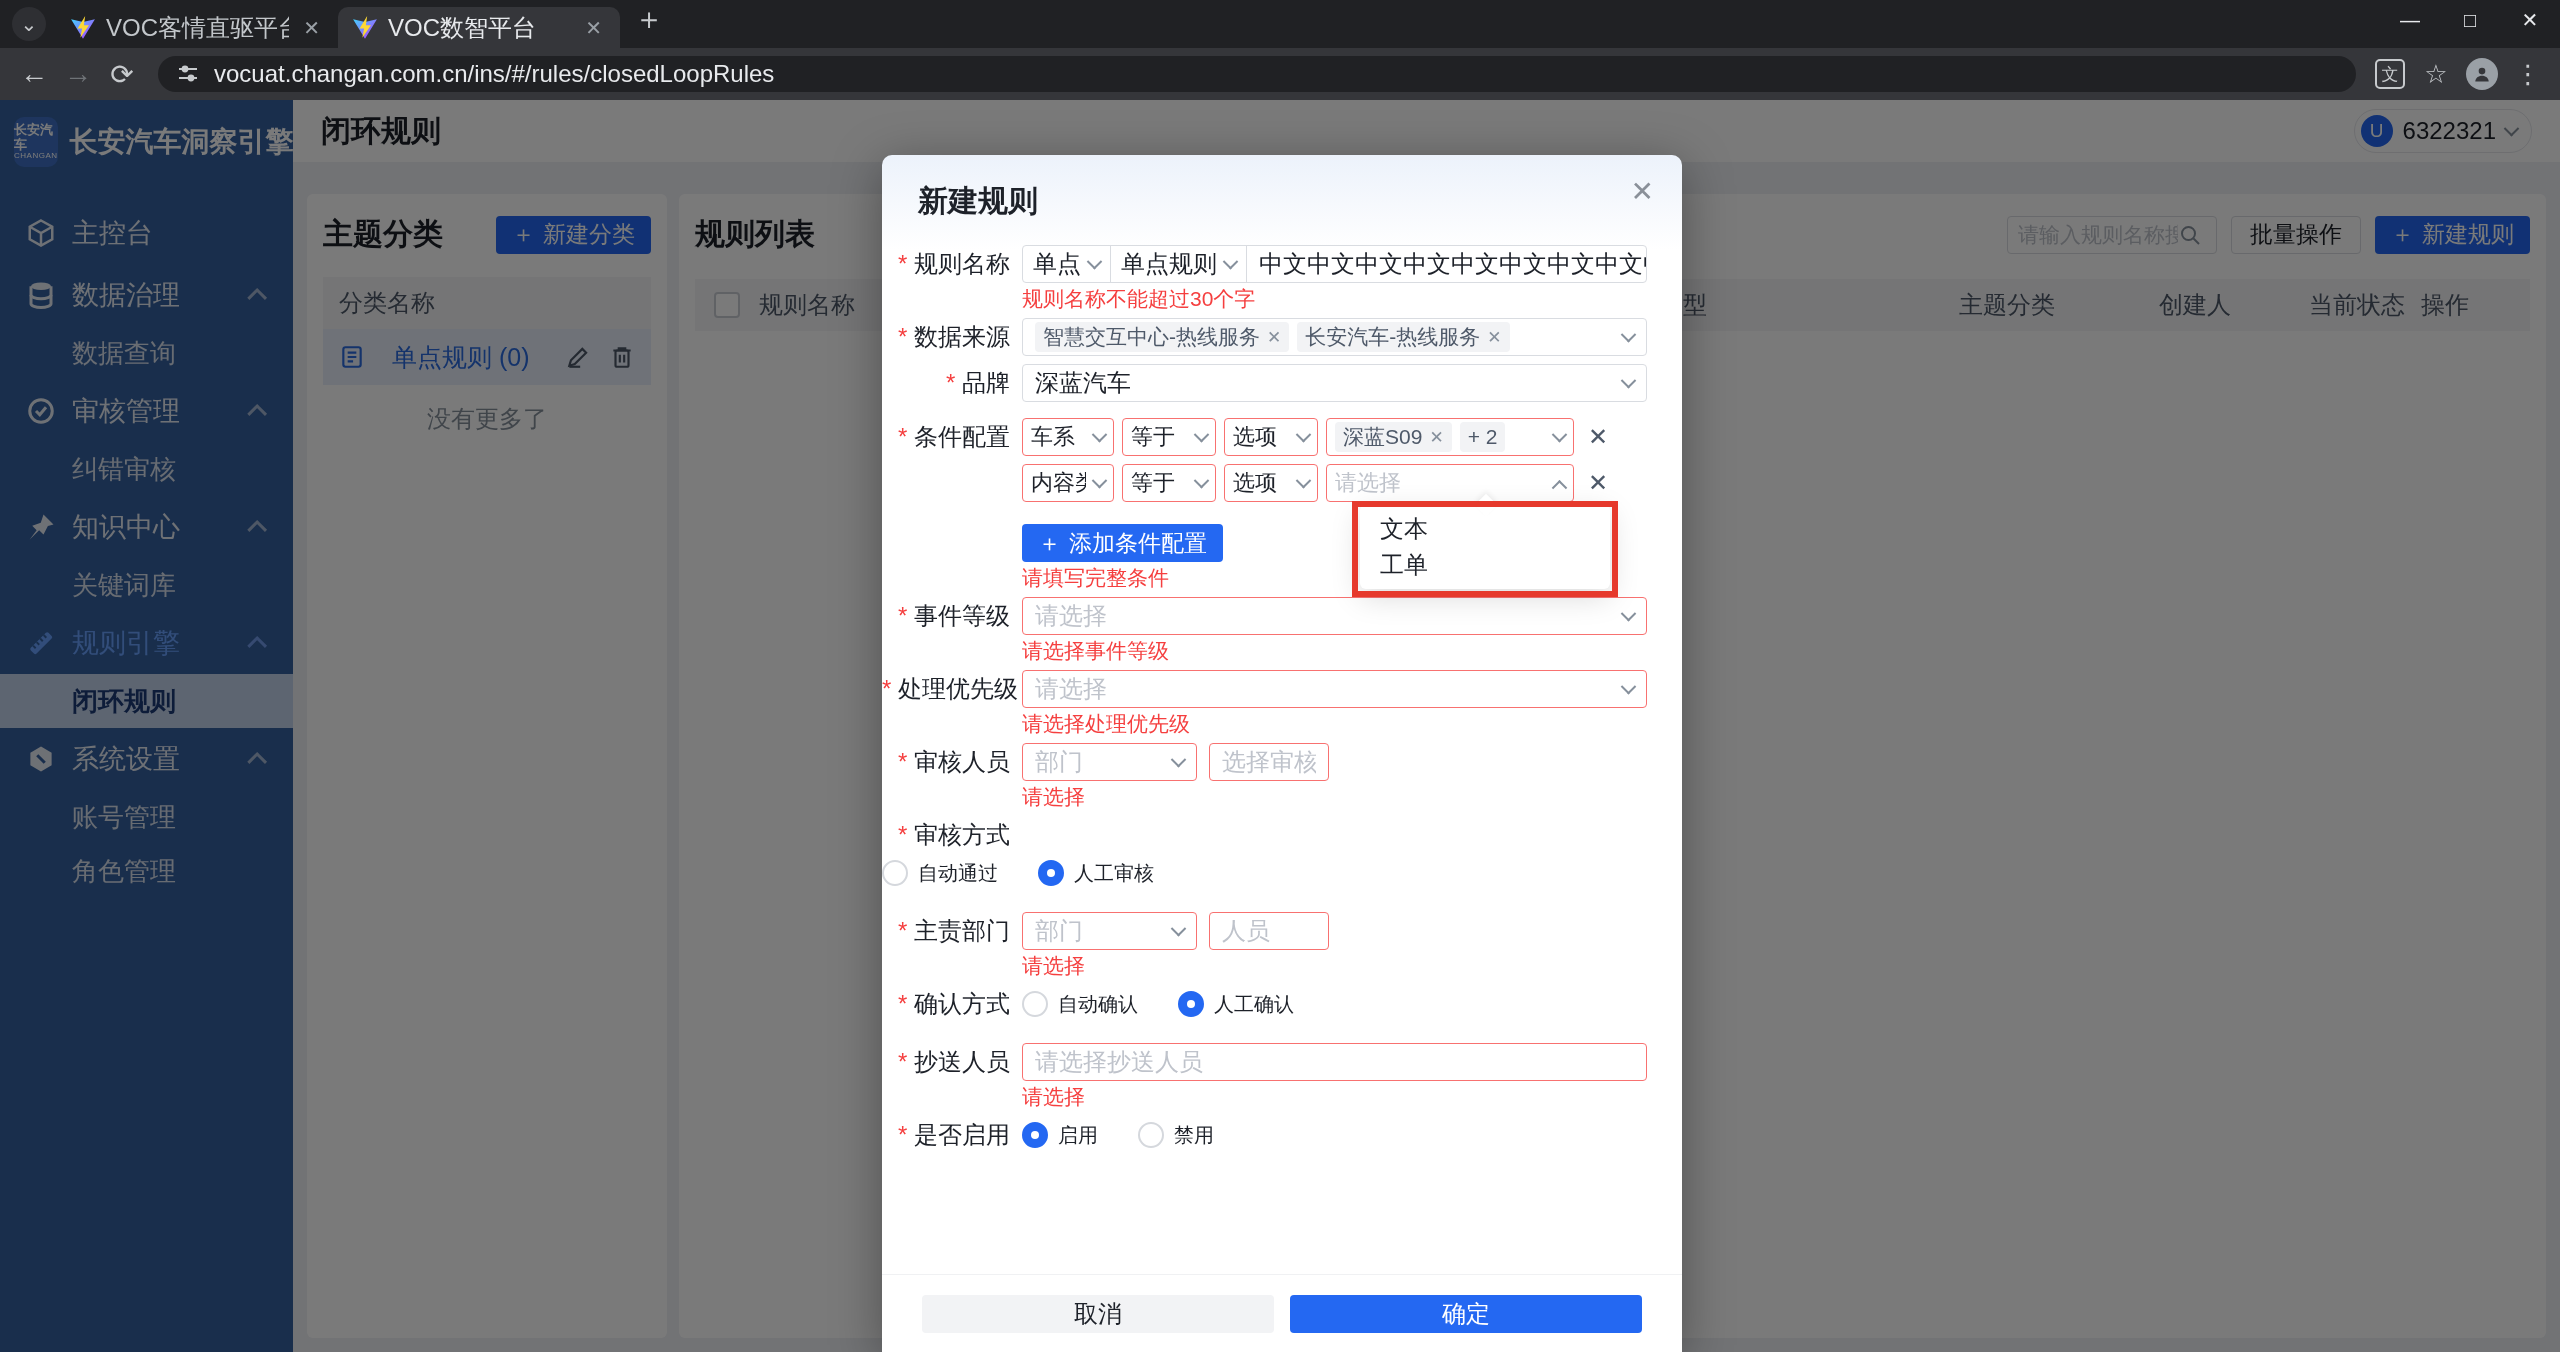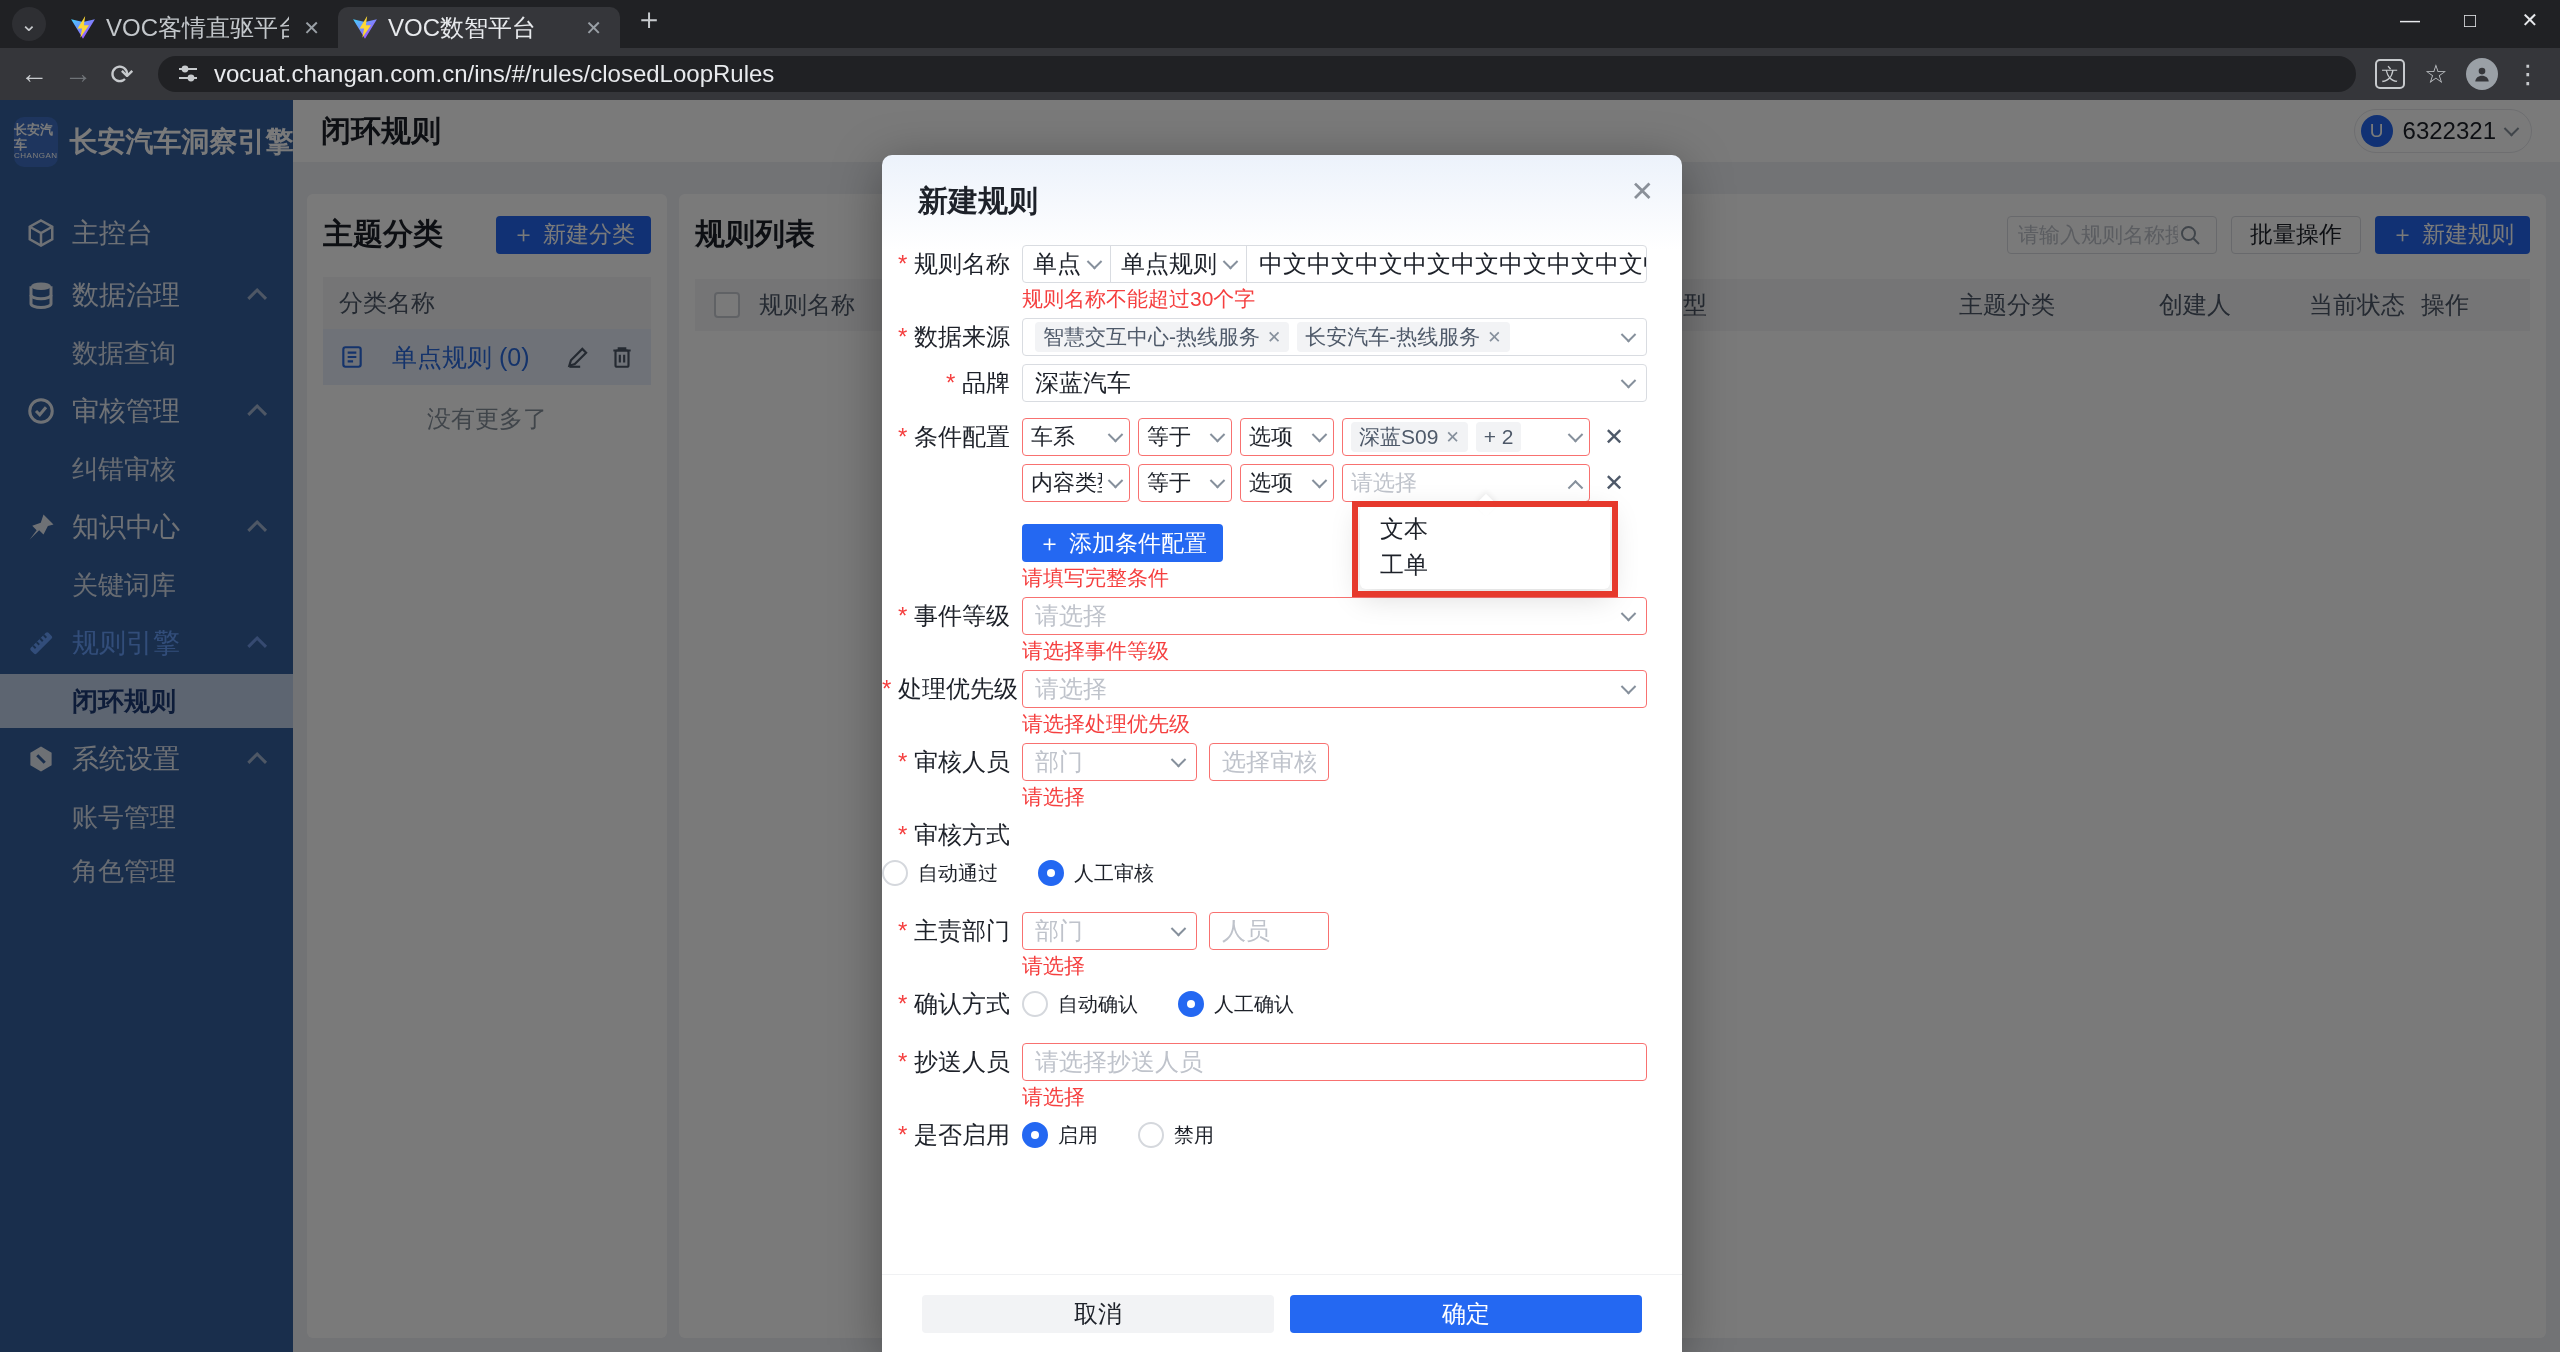--- a/index.html
+++ b/index.html
@@ -94,21 +94,21 @@
   .sel .val { flex:1; white-space:nowrap; overflow:hidden; }
   .sel .ph { color:#bfc3cb; }
   .sel.err { border-color:#f87170; }
   .name-group { display:flex; height:38px; border:1px solid #d9dce1; border-radius:4px; overflow:hidden; background:#fff; }
   .ng-seg { display:flex; align-items:center; padding:0 10px; font-size:24px; color:#1d2129; gap:8px; border-right:1px solid #d9dce1; flex:none; }
   .ng-text { flex:1; display:flex; align-items:center; padding:0 12px; font-size:24px; color:#1d2129; white-space:nowrap; overflow:hidden; }
   .tag { background:#f2f3f5; border-radius:4px; height:30px; display:inline-flex; align-items:center; padding:0 8px; font-size:21px; color:#4e5969; gap:7px; flex:none; }
   .tag .tx { color:#86909c; font-size:17px; }
   .cond-row { display:flex; align-items:center; gap:8px; margin-bottom:8px; }
   .cond-row .sel { font-size:22px; padding:0 8px; }
-  .cs-f{width:108px;} .cs-o{width:94px;} .cs-m{width:94px;} .cs-v{width:248px;}
+  .cs-f{width:92px;} .cs-o{width:94px;} .cs-m{width:94px;} .cs-v{width:248px;}
   .x-del { color:#4e5969; font-size:24px; font-weight:700; margin-left:6px; }
   .btn-add { margin:14px 0 0 0; }
   .radio-row { display:flex; align-items:center; gap:40px; height:38px; }
   .radio-opt { display:flex; align-items:center; gap:10px; font-size:20px; color:#1d2129; }
   .radio { width:26px; height:26px; border-radius:50%; border:2px solid #d5d8dd; background:#fff; flex:none; position:relative; }
   .radio.on { border-color:#2468f2; background:#2468f2; }
   .radio.on::after { content:""; position:absolute; left:7px; top:7px; width:8px; height:8px; border-radius:50%; background:#fff; }
   .inp { height:38px; border:1px solid #f87170; border-radius:4px; background:#fff; font-size:24px; color:#1d2129; padding:0 12px; font-family:inherit; outline:none; width:100%; }
   .inp::placeholder { color:#bfc3cb; }
   .m-foot { position:absolute; left:0; right:0; bottom:0; height:78px; background:#fff; border-top:1px solid #f0f1f3; display:flex; align-items:center; justify-content:center; gap:16px; }

